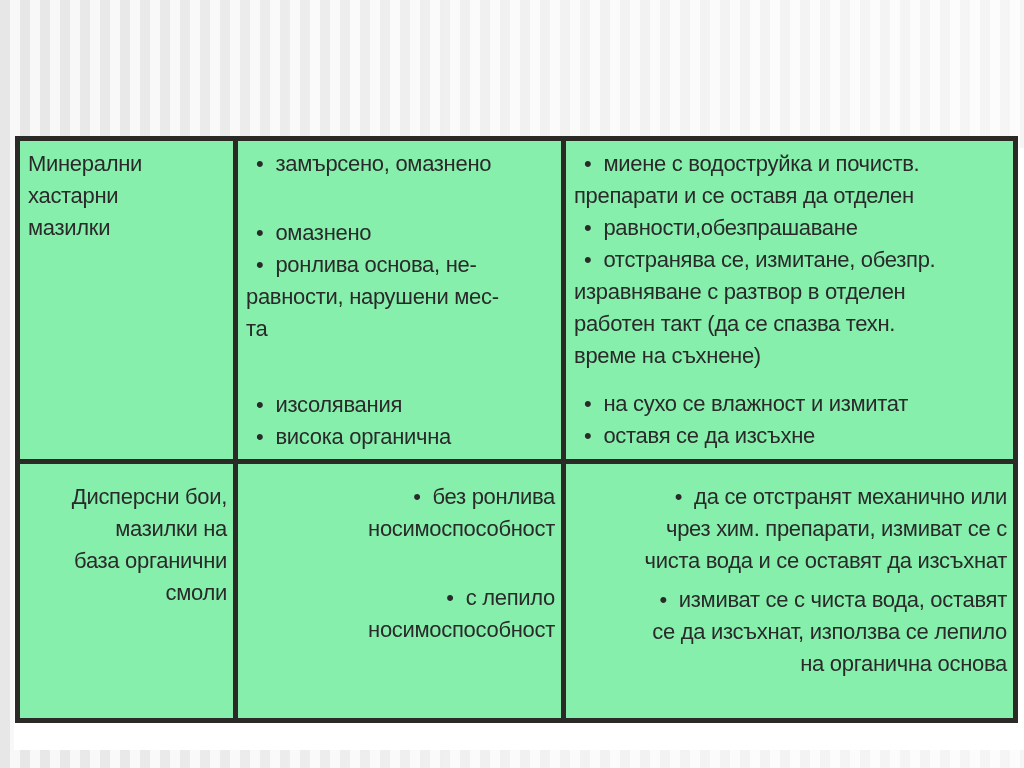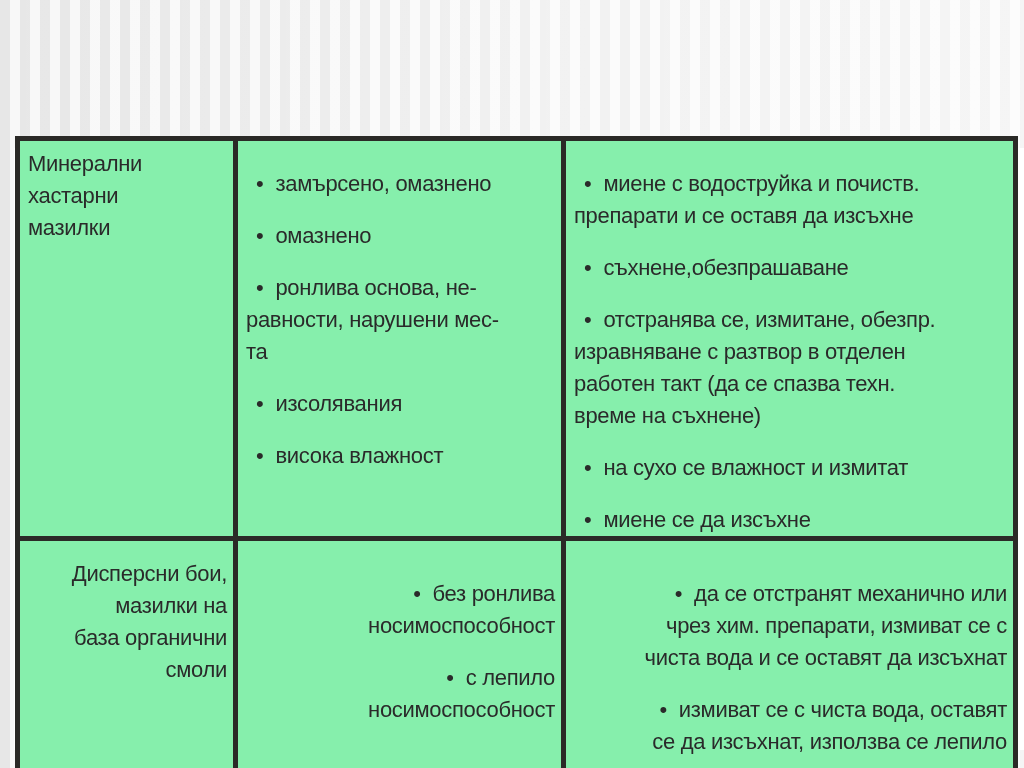--- a/index.html
+++ b/index.html
@@ -30,21 +30,21 @@
   td {
     border: 5px solid #2b2a27;
     vertical-align: top;
     padding: 7px 6px 0 8px;
     font-size: 22px; line-height: 32px;
     letter-spacing: -0.3px;
     color: #2a2a2a;
   }
   tr.row-2 td { padding-top: 17px; text-align: right; }
   p { margin: 0; }
-  p.bullet-item { text-indent: 10px; margin-top: 20px; }
+  p.bullet-item { text-indent: 10px; }
   .bullet-marker { display: inline; margin-right: 12px; }
   .ptext { white-space: pre-line; }
   .g37 { margin-top: 37px; }
   .g44 { margin-top: 44px; }
   .g16 { margin-top: 16px; }
   .g7  { margin-top: 7px; }
 </style>
 </head>
 <body>
 
@@ -64,32 +64,32 @@
 хастарни
 мазилки</span></p>
     </td>
     <td>
       <p class="bullet-item"><span class="bullet-marker">•</span><span class="ptext">замърсено, омазнено</span></p>
       <p class="bullet-item g37"><span class="bullet-marker">•</span><span class="ptext">омазнено</span></p>
       <p class="bullet-item"><span class="bullet-marker">•</span><span class="ptext">ронлива основа, не-
 равности, нарушени мес-
 та</span></p>
       <p class="bullet-item g44"><span class="bullet-marker">•</span><span class="ptext">изсолявания</span></p>
-      <p class="bullet-item"><span class="bullet-marker">•</span><span class="ptext">висока влажност</span></p>
+      <p class="bullet-item"><span class="bullet-marker">•</span><span class="ptext">висока органична</span></p>
     </td>
     <td>
       <p class="bullet-item"><span class="bullet-marker">•</span><span class="ptext">миене с водоструйка и почиств.
-препарати и се оставя да изсъхне</span></p>
-      <p class="bullet-item"><span class="bullet-marker">•</span><span class="ptext">съхнене,обезпрашаване</span></p>
+препарати и се оставя да отделен</span></p>
+      <p class="bullet-item"><span class="bullet-marker">•</span><span class="ptext">равности,обезпрашаване</span></p>
       <p class="bullet-item"><span class="bullet-marker">•</span><span class="ptext">отстранява се, измитане, обезпр.
 изравняване с разтвор в отделен
 работен такт (да се спазва техн.
 време на съхнене)</span></p>
       <p class="bullet-item g16"><span class="bullet-marker">•</span><span class="ptext">на сухо се влажност и измитат</span></p>
-      <p class="bullet-item"><span class="bullet-marker">•</span><span class="ptext">миене се да изсъхне</span></p>
+      <p class="bullet-item"><span class="bullet-marker">•</span><span class="ptext">оставя се да изсъхне</span></p>
     </td>
   </tr>
   <tr class="row-2" style="height:259px;">
     <td>
       <p><span class="ptext">Дисперсни бои,
 мазилки на
 база органични
 смоли</span></p>
     </td>
     <td>

